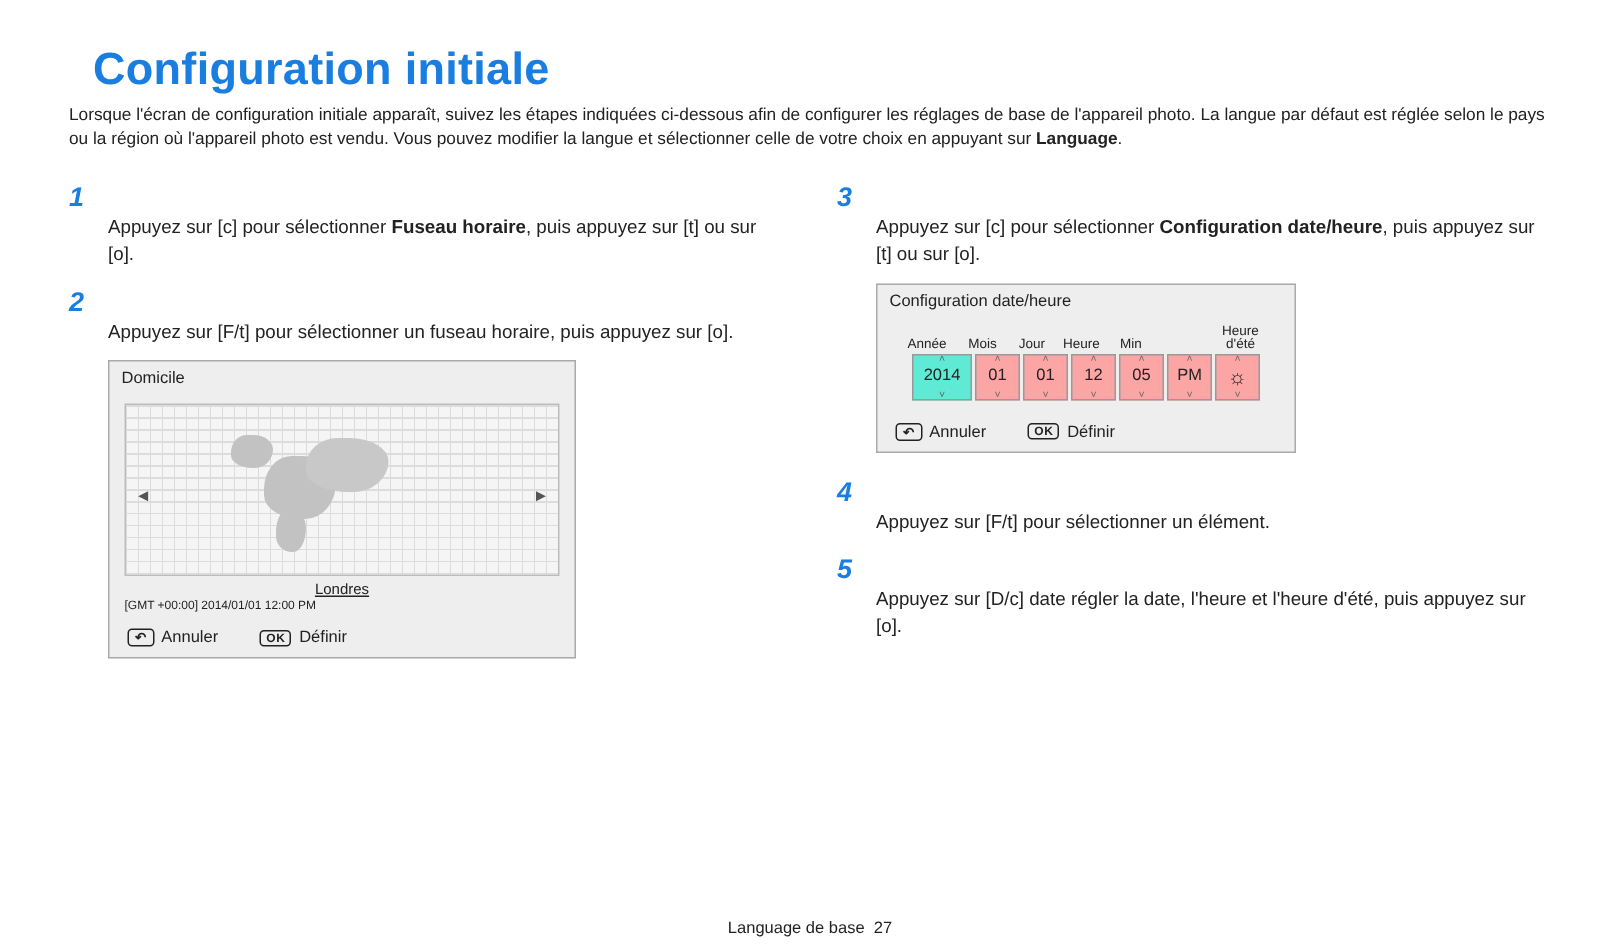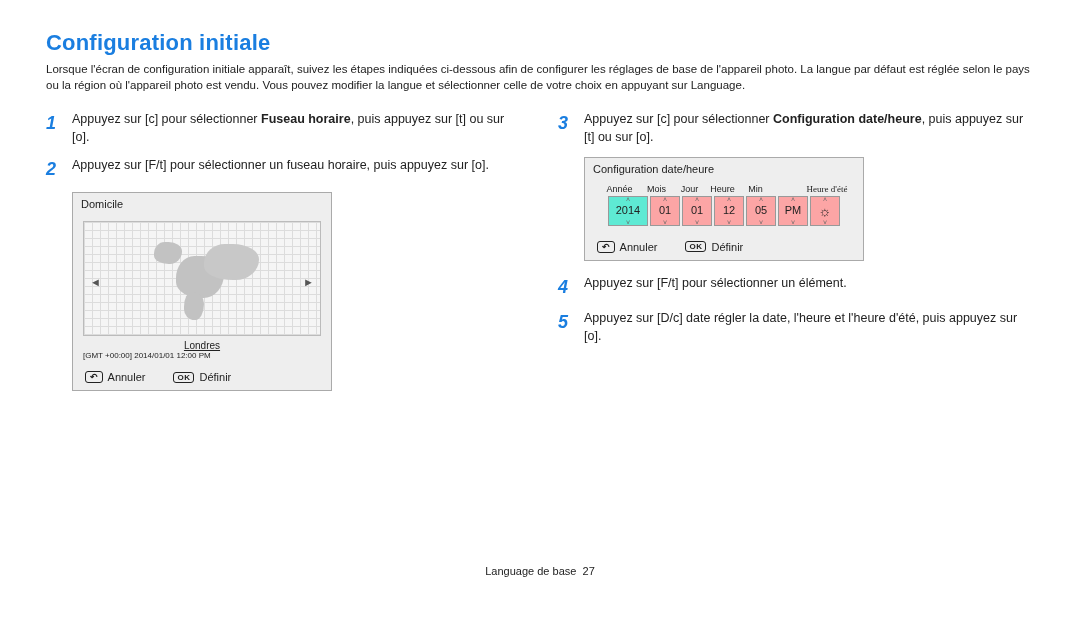--- a/index.html
+++ b/index.html
@@ -1,37 +1,37 @@
 <!DOCTYPE html>
 <html><head>
 <meta charset="utf-8">
 <style>
   * { box-sizing: border-box; margin: 0; padding: 0; }
   body { font-family: Arial, sans-serif; font-size: 12.5px; color: #222; width: 1080px; height: 630px; padding: 30px 46px 10px 46px; background: #fff; }
-  h1 { color: #1a7ee0; font-weight: 600; font-size: 22px; letter-spacing: 0.2px; margin-bottom: 6px; }
+  h1 { color: #1a7ee0; font-weight: 600; font-size: 30px; letter-spacing: 0.2px; margin-bottom: 6px; margin-left: 16px; }
   .intro { font-size: 11.5px; line-height: 1.35; margin-bottom: 18px; }
-  .intro b { font-weight: 400; }
+  .intro b { font-weight: 700; }
   .columns { display: flex; gap: 36px; }
   .col { flex: 1; }
   .step { display: flex; gap: 10px; margin-bottom: 10px; line-height: 1.42; }
   .step-num { color: #1a7ee0; font-style: italic; font-size: 18px; font-weight: 600; width: 16px; flex-shrink: 0; }
-  .step-text { flex: 1; font-size: 12.5px; }
+  .step-text { flex: 1; font-size: 12.5px; margin-top: 24px; }
   .step-text b { font-weight: 700; }
 
   
   .ui-panel { border: 1px solid #aaa; margin: 6px 0 14px 26px; background: #eee; font-size: 11px; color: #222; }
   .ui-title { padding: 5px 8px; font-size: 11px; color: #222; }
   .ui-body { padding: 4px 10px 6px 10px; }
   .ui-footer { display: flex; gap: 28px; padding: 5px 12px 7px 12px; font-size: 11px; align-items: center; }
   .foot-item { display: inline-flex; align-items: center; gap: 5px; }
   .ok-box { border: 1.2px solid #222; border-radius: 3px; font-size: 8px; padding: 0 3px; font-weight: 700; letter-spacing: 0.5px; }
   .back-arrow { display: inline-block; border: 1.2px solid #222; border-radius: 3px; font-size: 9px; padding: 0 4px; font-weight: 700; }
 
   
-  .map-panel { width: 260px; }
+  .map-panel { width: 312px; }
   .map-box { position: relative; height: 115px; margin: 2px auto 4px auto; background:
       repeating-linear-gradient(0deg, #dcdcdc 0 1px, transparent 1px 8px),
       repeating-linear-gradient(90deg, #dcdcdc 0 1px, transparent 1px 8px),
       #f5f5f5;
       border: 1px solid #bbb;
   }
   .blob { position: absolute; background: #c2c2c2; border-radius: 40% 50% 45% 55% / 55% 45% 60% 40%; }
   .b1 { left: 92px; top: 34px; width: 48px; height: 42px; }
   .b2 { left: 120px; top: 22px; width: 55px; height: 36px; background:#c8c8c8;}
   .b3 { left: 70px; top: 20px; width: 28px; height: 22px; }
@@ -39,21 +39,21 @@
   .arrow-l, .arrow-r { position: absolute; top: 48%; font-size: 11px; color: #555; }
   .arrow-l { left: 6px; } .arrow-r { right: 6px; }
   .city { text-align: center; font-size: 10px; margin-top: 2px; text-decoration: underline; }
   .gmt { text-align: left; font-size: 8px; }
 
   
   .dt-panel { width: 280px; }
   .dt-labels { display: flex; gap: 3px; justify-content: center; font-size: 9px; padding: 0 4px 2px 4px; align-items: flex-end; }
   .dt-labels span { text-align: center; min-width: 30px; }
   .dt-labels span:first-child { min-width: 38px; }
-  .dt-labels .dst { min-width: 30px; line-height: 1; font-family: Liberation Serif, serif; }
+  .dt-labels .dst { min-width: 30px; line-height: 1; }
   .dt-row { display: flex; gap: 2px; justify-content: center; margin-bottom: 4px; }
   .dt-cell { border: 1px solid #999; background:#fca5a5; width: 30px; text-align: center; font-size: 11px; position: relative; padding: 7px 0; }
   .dt-cell:first-child { width: 40px; background: #5eead4; }
   .dt-cell .car { position: absolute; left: 0; right:0; text-align:center; font-size:7px; color:#666; }
   .dt-cell .car.up { top: -1px; } .dt-cell .car.dn { bottom: -1px; }
   .dst-icon { font-size: 14px; line-height:1; }
 
   .footer-page { text-align: center; font-size: 11px; margin-top: 160px; color: #222; }
   .footer-page b { font-weight: 400; }
 </style>

